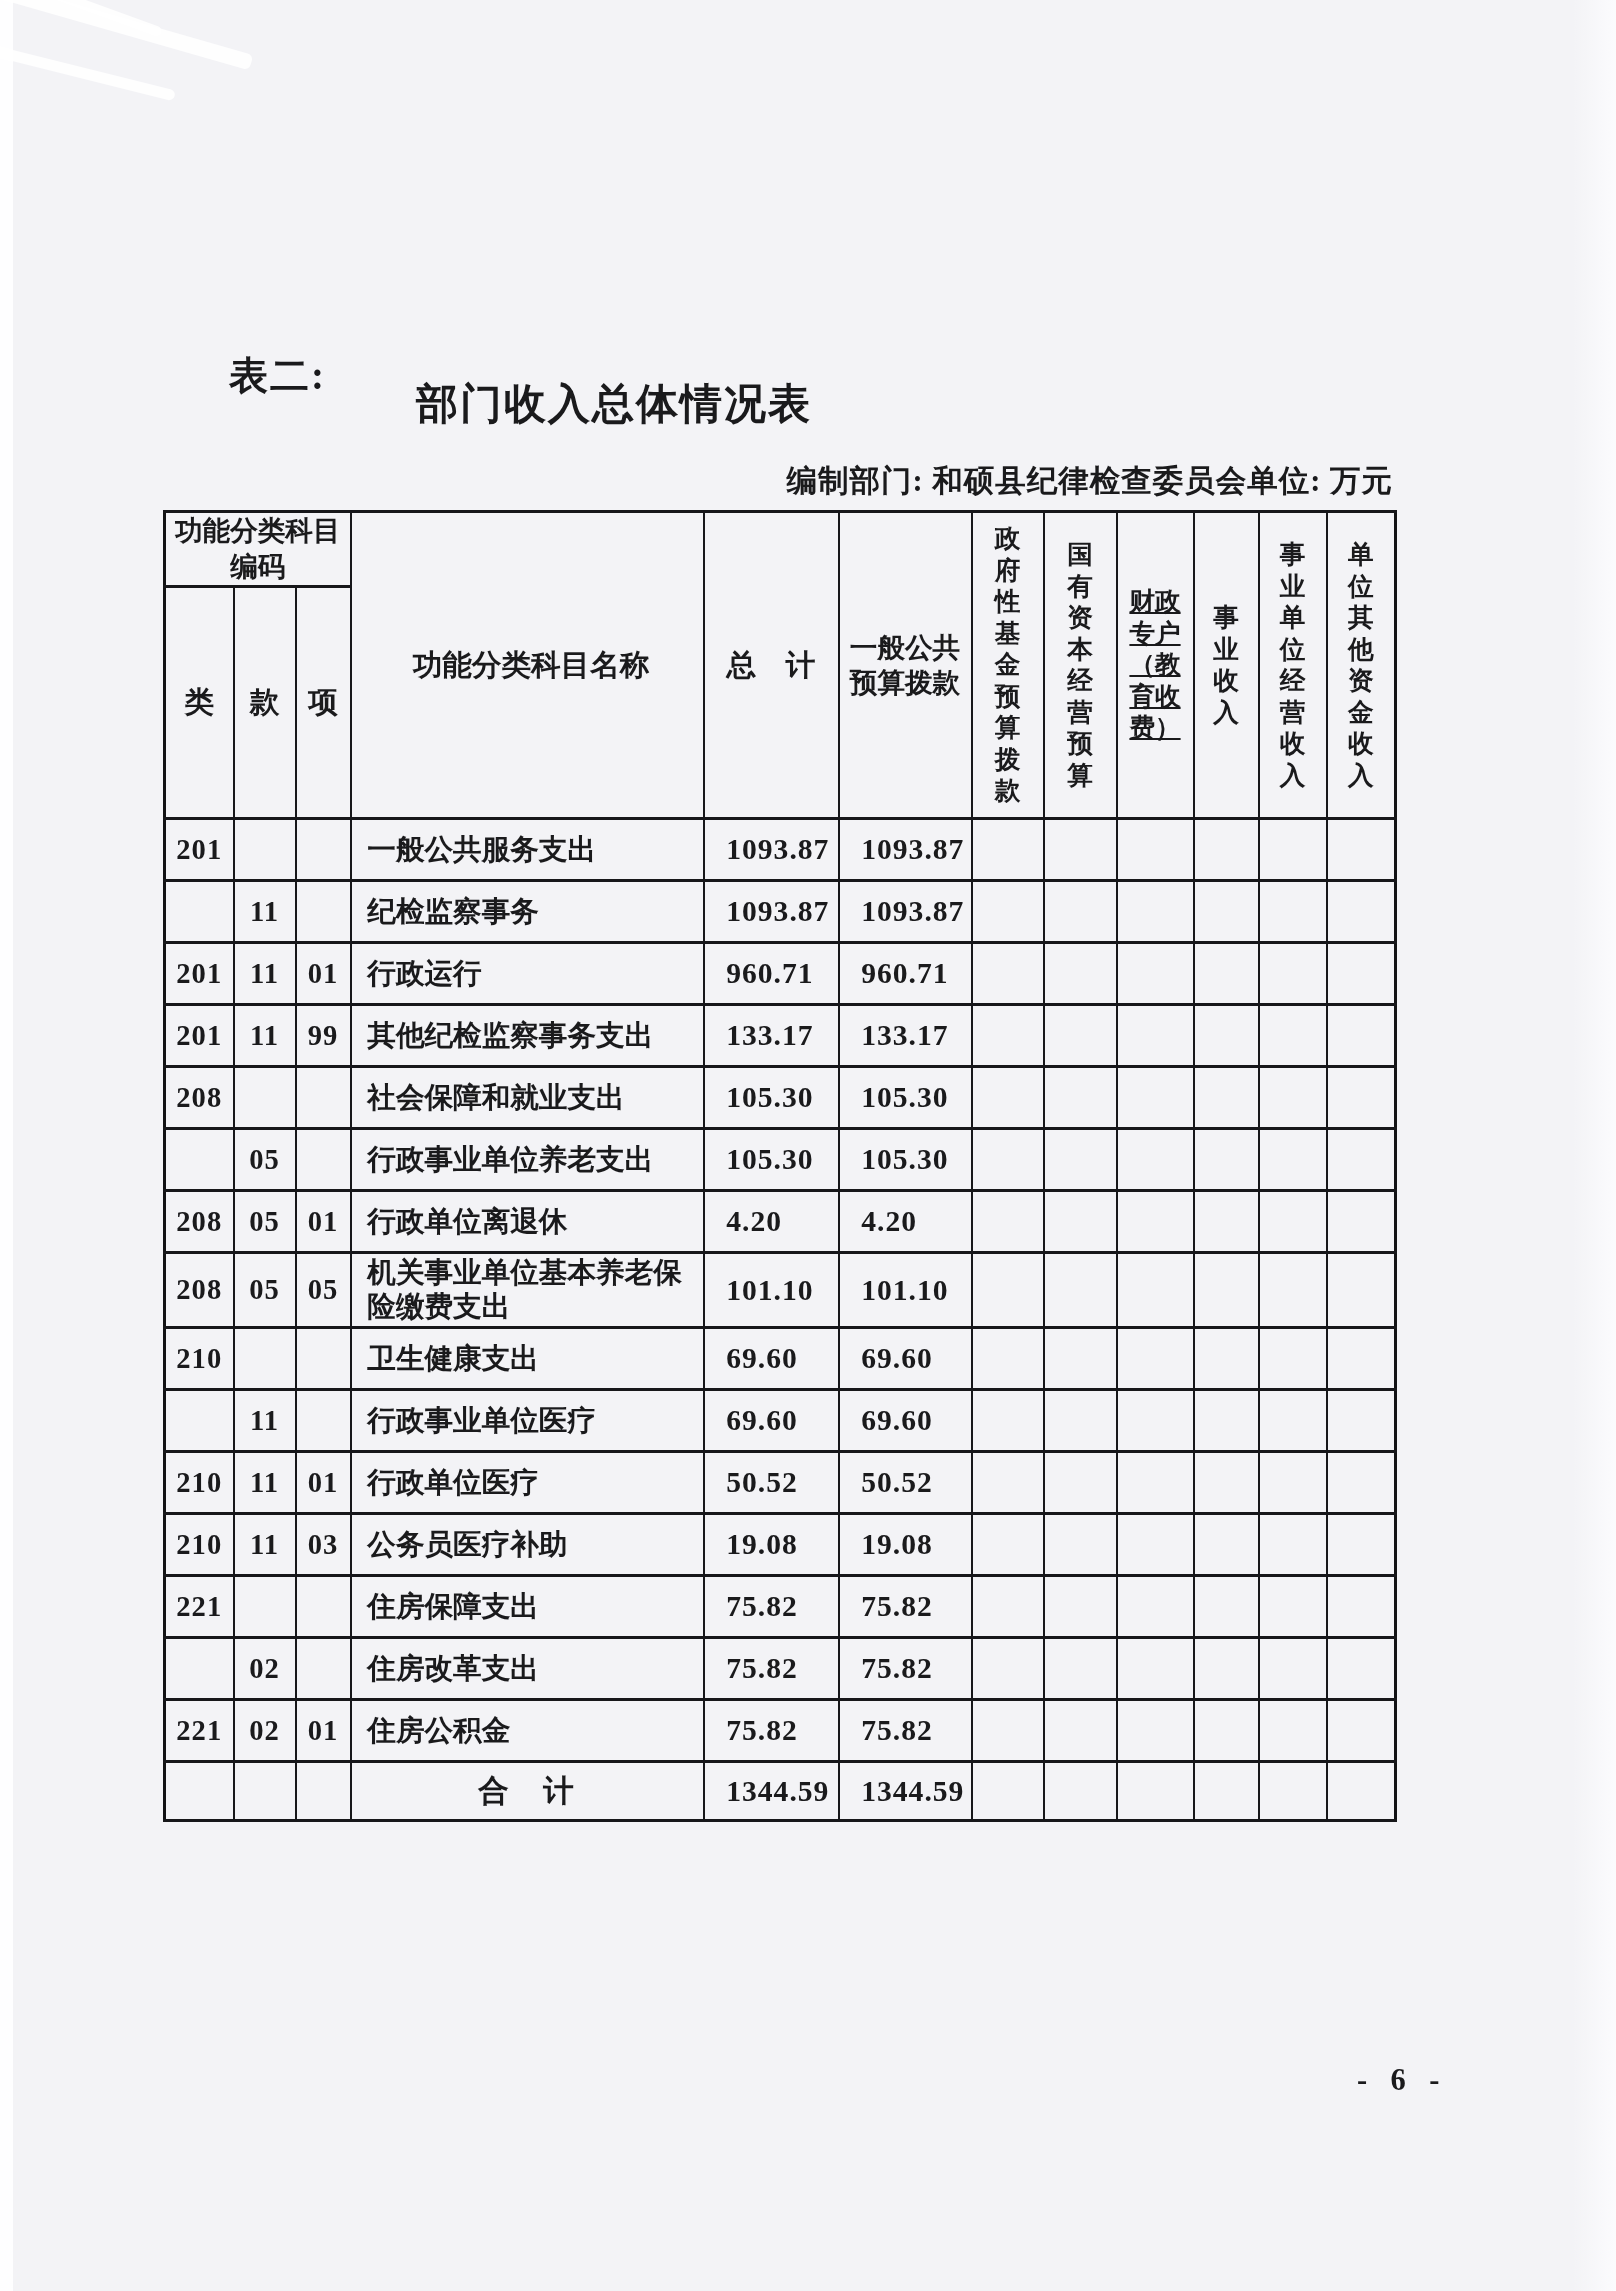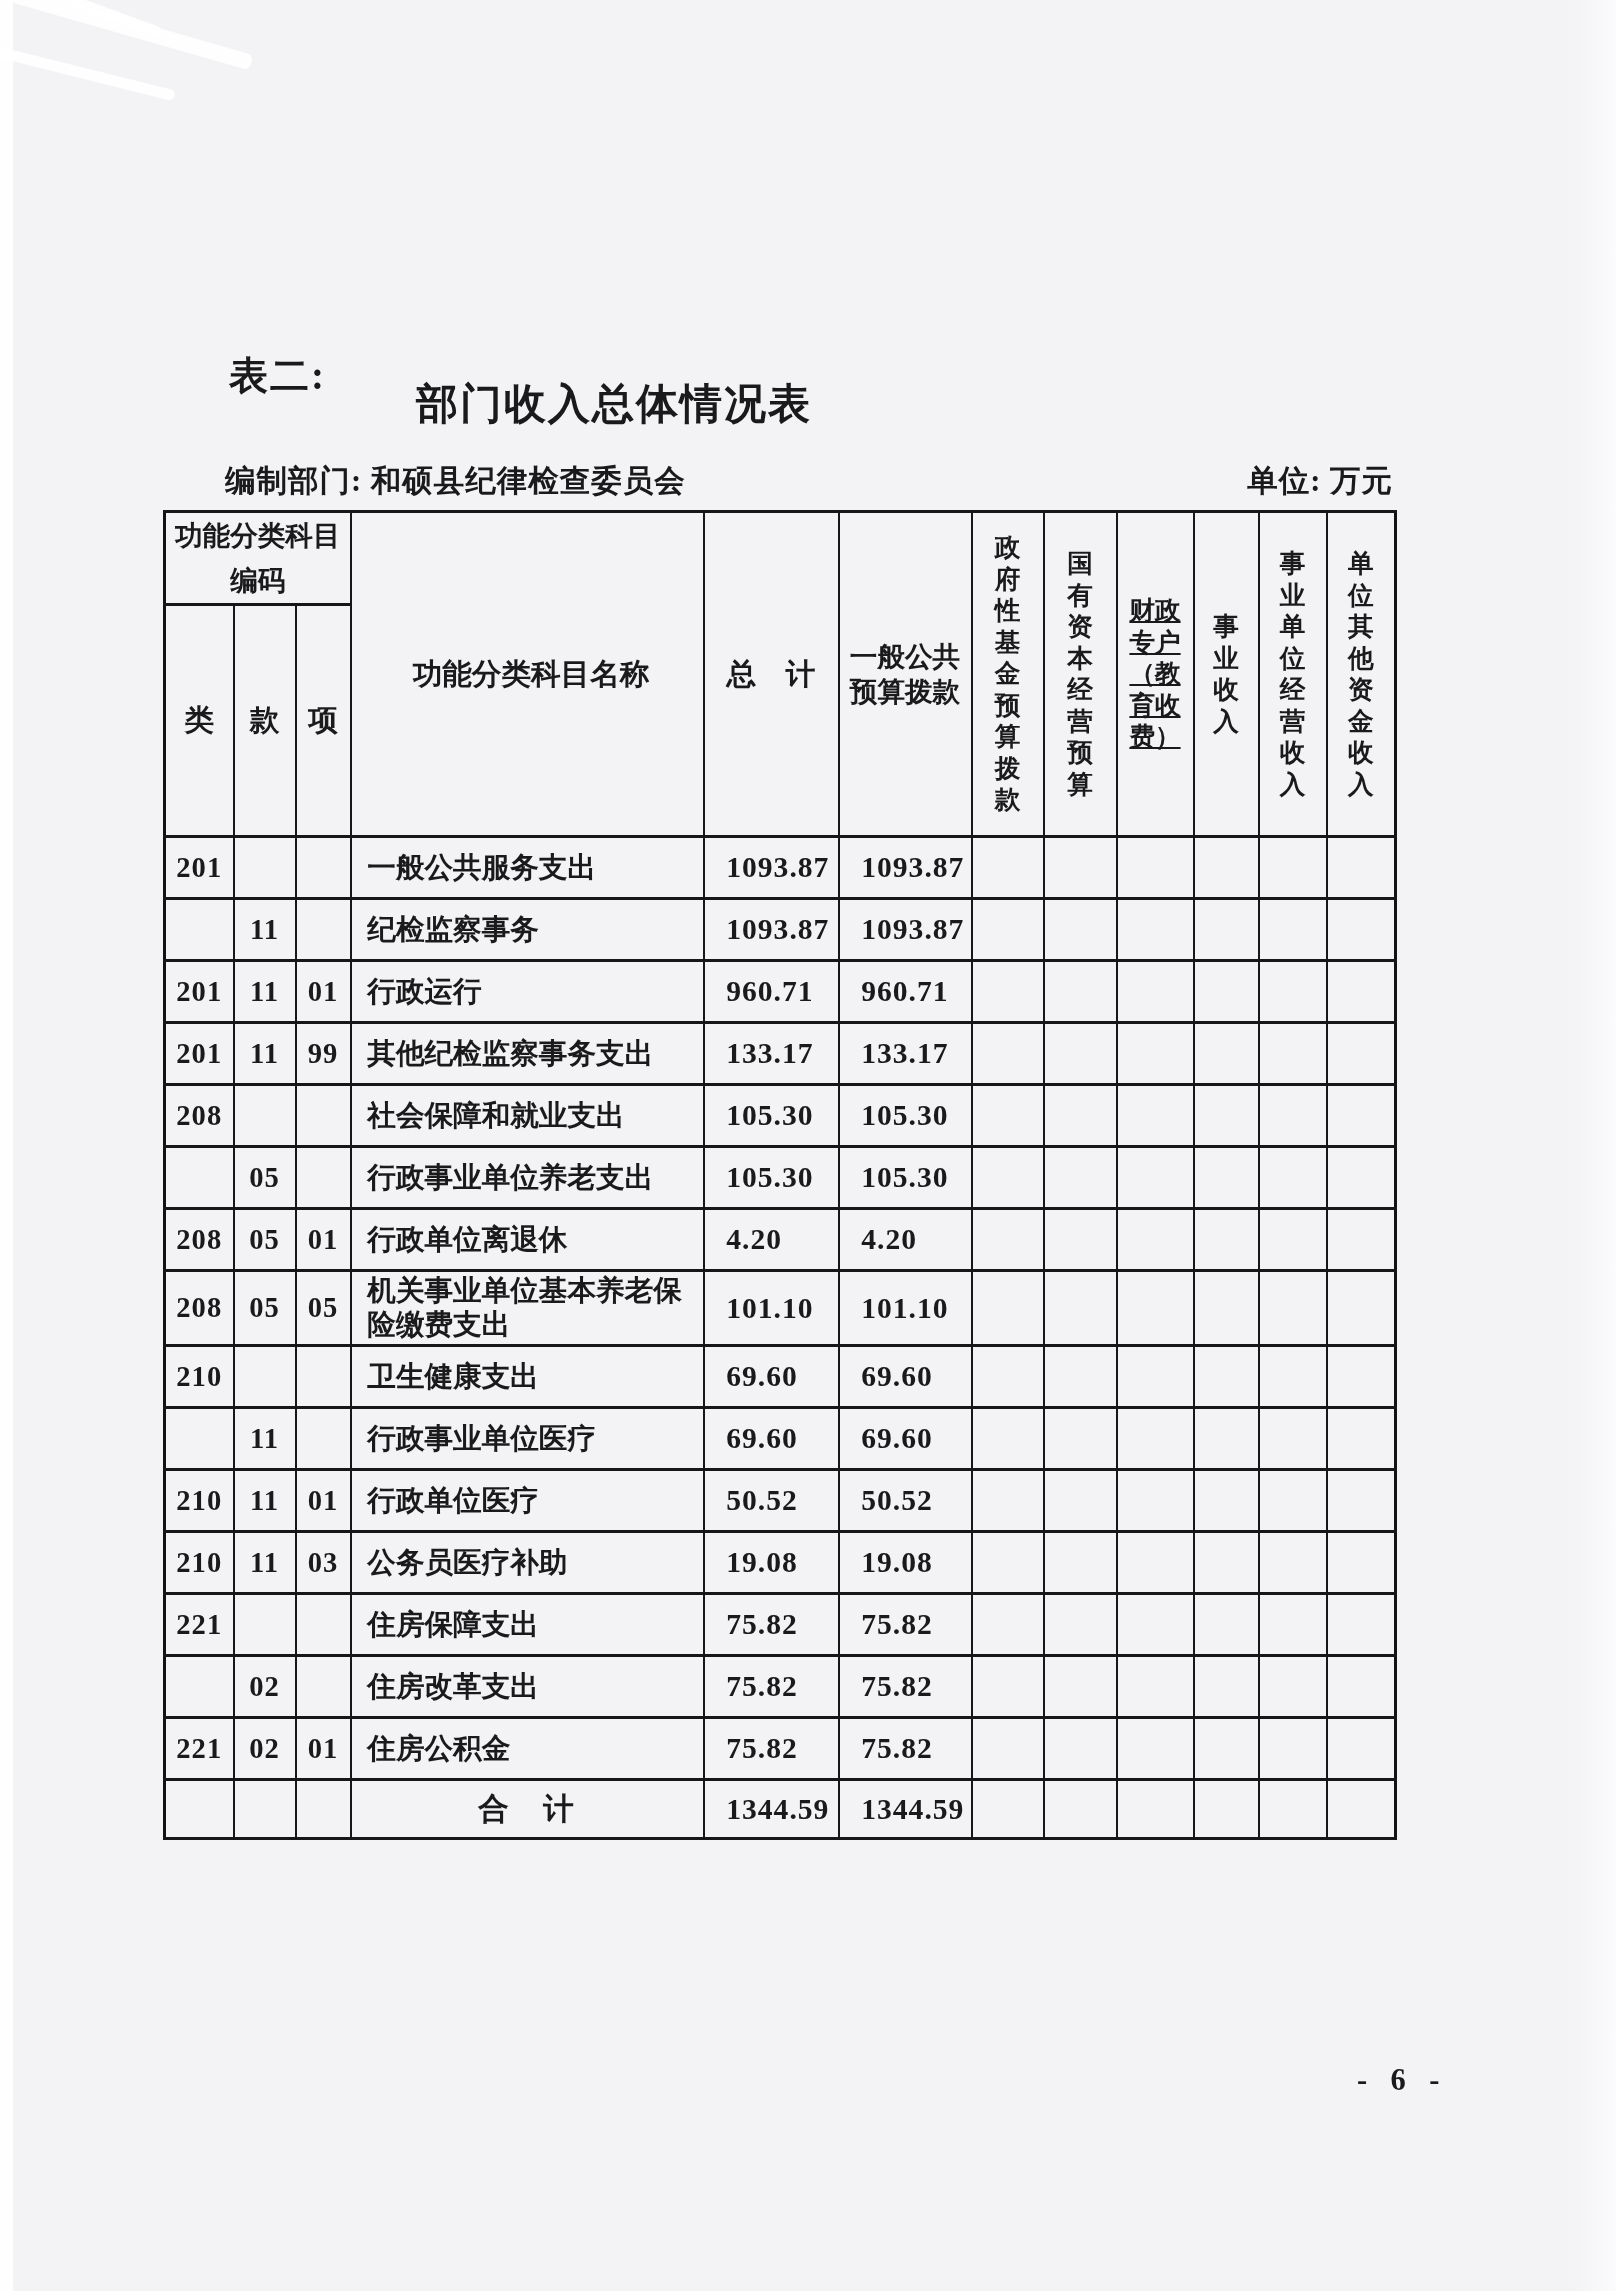--- a/index.html
+++ b/index.html
@@ -24,39 +24,39 @@
   .table-label {
     position:absolute; left:229px; top:301px;
     font-size:39px; font-weight:700; letter-spacing:2px;margin-top:48px;
   }
   .doc-title {
     position:absolute; left:416px; top:376px;
     font-size:42px; font-weight:700; letter-spacing:2px;
   }
   .meta {
     position:absolute; left:225px; top:461px; width:1168px;
-    display:flex; justify-content:space-between; align-items:flex-end;
+    display:flex; justify-content:flex-end; align-items:flex-end;
     font-size:30.5px; font-weight:600; letter-spacing:1px;
   }
 
   .tbl-wrap { position:absolute; left:163px; top:510px; }
   table {
     border-collapse:collapse; table-layout:fixed; width:1230px;
     border:3px solid #121214;
   }
   th, td {
     border-left:2px solid #17171a; border-right:2px solid #17171a;
     border-top:3px solid #17171a;  border-bottom:3px solid #17171a;
     vertical-align:middle; text-align:center;
     font-weight:600; color:#1a1a1c;
     overflow:hidden;
   }
   thead .h-top { height:69px; }
   thead .h-sub { height:232px; }
-  .code-group { font-size:27.6px; line-height:45px; font-weight:700; padding:0 5.9px; word-break:break-all; }
+  .code-group { font-size:27.6px; line-height:36px; font-weight:700; padding:0 5.9px; word-break:break-all; }
   .h-sub th   { font-size:29.6px; font-weight:700; }
   .name-h     { font-size:29.6px; font-weight:700;padding-left:8px; }
   .total-h    { font-size:29.6px; font-weight:700; }
   .wrap4      { font-size:27.6px; line-height:35px; font-weight:700; padding:0 5.9px; word-break:break-all; }
   .vert span  {
     display:inline-block; width:1.08em; font-size:25.6px; line-height:31.5px;
     font-weight:700; word-break:break-all; text-align:center;
   }
   .vert span.w2 { width:2.15em;text-decoration:underline; }
 

